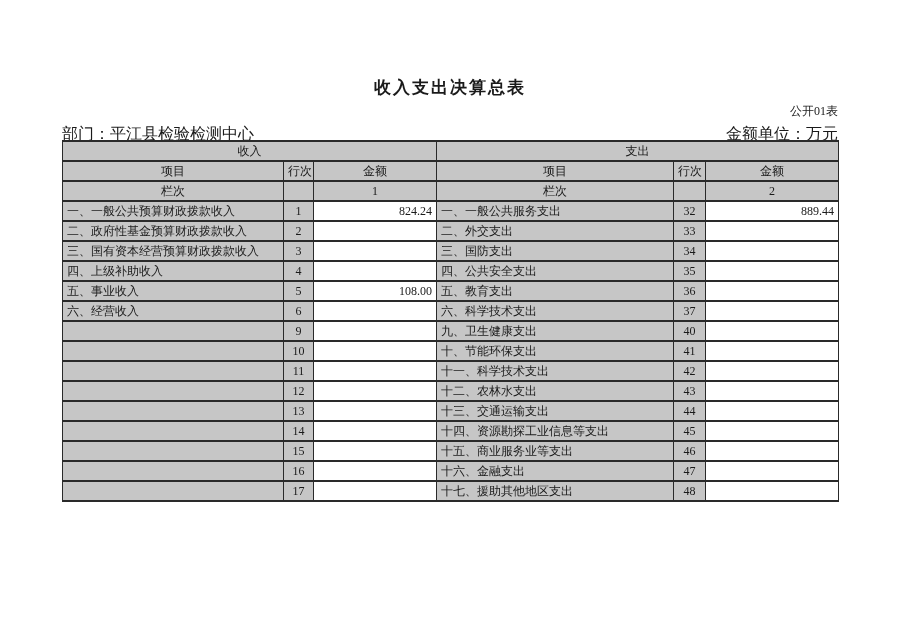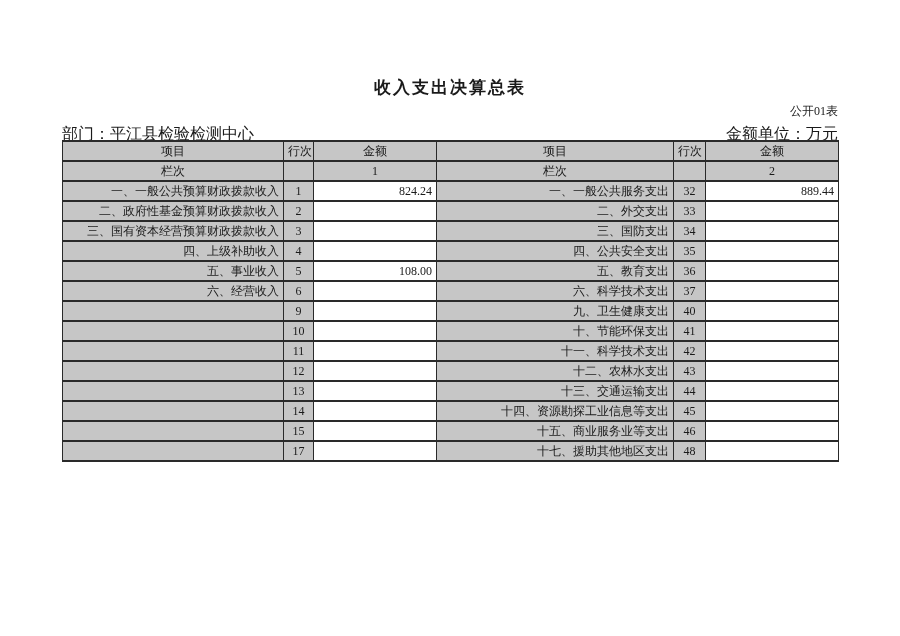--- a/index.html
+++ b/index.html
@@ -60,21 +60,21 @@
     overflow: hidden;
     white-space: nowrap;
     font-weight: normal;
   }
   .hdr {
     background: #c6c6c6;
     text-align: center;
   }
   td.item {
     background: #c6c6c6;
-    text-align: right;
+    text-align: left;
   }
   td.line {
     background: #c6c6c6;
     text-align: center;
   }
   td.amount {
     background: #ffffff;
     text-align: right;
   }
 </style>
@@ -95,20 +95,24 @@
   <table class="main">
     <colgroup>
       <col style="width:221px">
       <col style="width:30px">
       <col style="width:123px">
       <col style="width:237px">
       <col style="width:32px">
       <col style="width:133px">
     </colgroup>
     <tbody>
+      <tr>
+        <td class="hdr" colspan="3">收入</td>
+        <td class="hdr" colspan="3">支出</td>
+      </tr>
       <tr>
         <td class="hdr">项目</td>
         <td class="hdr">行次</td>
         <td class="hdr">金额</td>
         <td class="hdr">项目</td>
         <td class="hdr">行次</td>
         <td class="hdr">金额</td>
       </tr>
       <tr>
         <td class="hdr">栏次</td>
@@ -219,20 +223,28 @@
         <tr>
           <td class="item"></td>
           <td class="line">15</td>
           <td class="amount"></td>
           <td class="item">十五、商业服务业等支出</td>
           <td class="line">46</td>
           <td class="amount"></td>
         </tr>
         <tr>
           <td class="item"></td>
+          <td class="line">16</td>
+          <td class="amount"></td>
+          <td class="item">十六、金融支出</td>
+          <td class="line">47</td>
+          <td class="amount"></td>
+        </tr>
+        <tr>
+          <td class="item"></td>
           <td class="line">17</td>
           <td class="amount"></td>
           <td class="item">十七、援助其他地区支出</td>
           <td class="line">48</td>
           <td class="amount"></td>
         </tr>
       </tbody>
   </table>
 
 </div>

